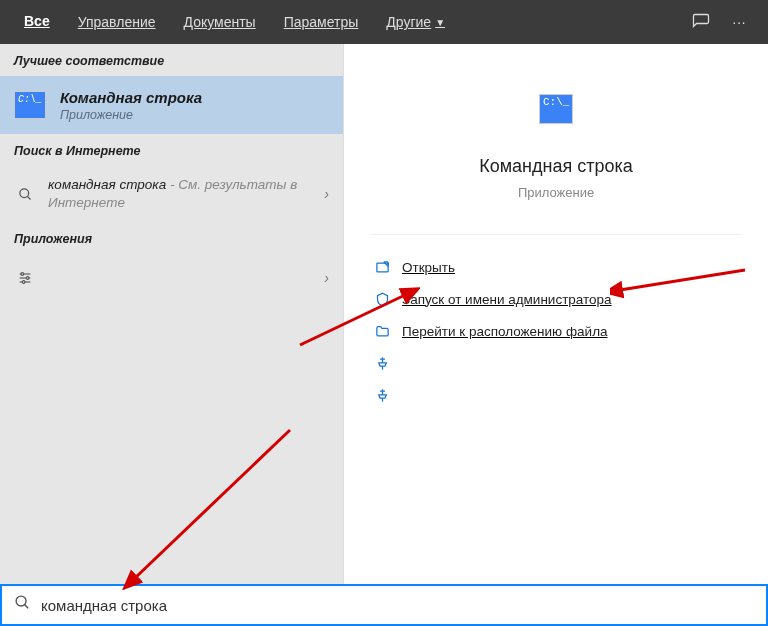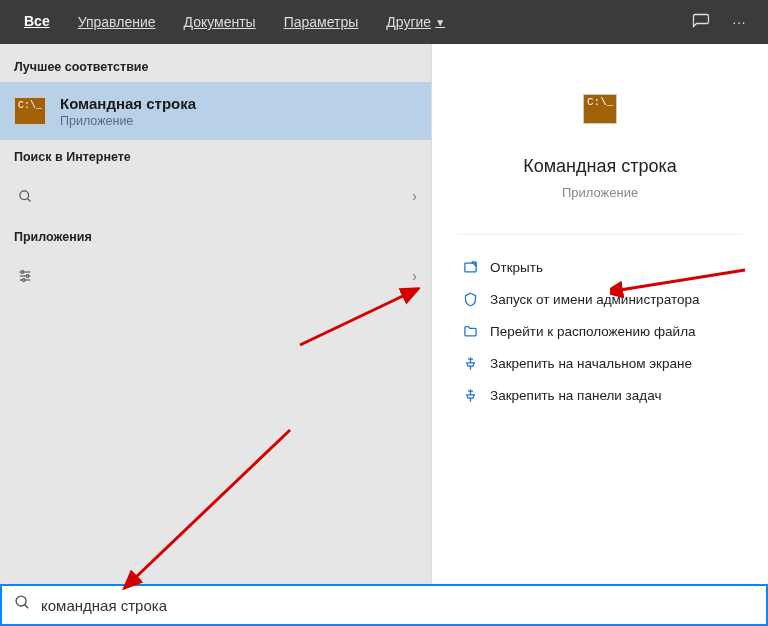--- a/index.html
+++ b/index.html
@@ -52,24 +52,24 @@
       justify-content: center;
       cursor: pointer;
       color: #ddd;
     }
     
     .main {
       display: flex;
       height: calc(626px - 44px - 42px);
     }
     .left {
-      width: 432px;
+      width: 344px;
       background: #e6e6e6;
       border-right: 1px solid #ddd;
-      padding-top: 6px;
+      font-style: italic;
     }
     .right {
       flex: 1;
       background: #fff;
     }
     .section-label {
       font-size: 12.5px;
       font-weight: 600;
       color: #222;
       padding: 10px 14px 8px;
@@ -79,21 +79,21 @@
       height: 58px;
       background: #b8d0e8;
       display: flex;
       align-items: center;
       padding: 0 14px;
       cursor: pointer;
     }
     .cmd-icon {
       width: 32px;
       height: 28px;
-      background: #a16207;
+      background: #3b82f6;
       border: 1px solid #ccc;
       color: #fff;
       font-family: "Courier New", monospace;
       font-size: 10px;
       line-height: 11px;
       padding: 2px 3px;
       margin-right: 14px;
     }
     .bm-text .line1 {
       font-size: 15px;
@@ -155,20 +155,21 @@
       font-weight: 500;
       color: #222;
     }
     .preview-head .ptype {
       font-size: 13px;
       color: #888;
       margin-top: 8px;
     }
     .actions {
       padding: 16px 26px;
+      text-decoration: underline;
     }
     .act {
       display: flex;
       align-items: center;
       height: 32px;
       font-size: 13.5px;
       color: #222;
       cursor: pointer;
     }
     .act .aicon {
@@ -246,20 +247,23 @@
     </div>
 
     <div class="section-label">Поиск в Интернете</div>
 
     <div class="lrow">
       <div class="licon">
         <svg width="15" height="15" viewBox="0 0 24 24" fill="none" stroke="currentColor" stroke-width="2">
             <circle cx="10" cy="10" r="7"></circle>
             <line x1="20" y1="20" x2="15" y2="15"></line>
           </svg>
+      </div>
+      <div class="ltext">
+        <span>командная строка</span><span class="suffix"> - См. результаты в Интернете</span>
       </div>
       <div class="chev">›</div>
     </div>
 
     <div class="section-label">Приложения</div>
 
     <div class="lrow">
       <div class="licon">
         <svg width="16" height="16" viewBox="0 0 24 24" fill="none" stroke="currentColor" stroke-width="1.7">
           <line x1="4" y1="6" x2="20" y2="6"></line>
@@ -310,32 +314,30 @@
       </div>
       <div class="act">
         <div class="aicon">
           <svg width="15" height="15" viewBox="0 0 24 24" fill="none" stroke="currentColor" stroke-width="2">
               <path d="M12 2v9"></path>
               <path d="M8 5h8"></path>
               <path d="M6 11h12l-2 5H8l-2-5z"></path>
               <line x1="12" y1="16" x2="12" y2="22"></line>
             </svg>
         </div>
-        <span>Закрепить на начальном экране</span>
       </div>
       <div class="act">
         <div class="aicon">
           <svg width="15" height="15" viewBox="0 0 24 24" fill="none" stroke="currentColor" stroke-width="2">
               <path d="M12 2v9"></path>
               <path d="M8 5h8"></path>
               <path d="M6 11h12l-2 5H8l-2-5z"></path>
               <line x1="12" y1="16" x2="12" y2="22"></line>
             </svg>
         </div>
-        <span>Закрепить на панели задач</span>
       </div>
     </div>
   </div>
 </div>
 
 <div class="searchbar">
   <div class="sicon">
     <svg width="17" height="17" viewBox="0 0 24 24" fill="none" stroke="currentColor" stroke-width="2">
         <circle cx="10" cy="10" r="7"></circle>
         <line x1="20" y1="20" x2="15" y2="15"></line>

